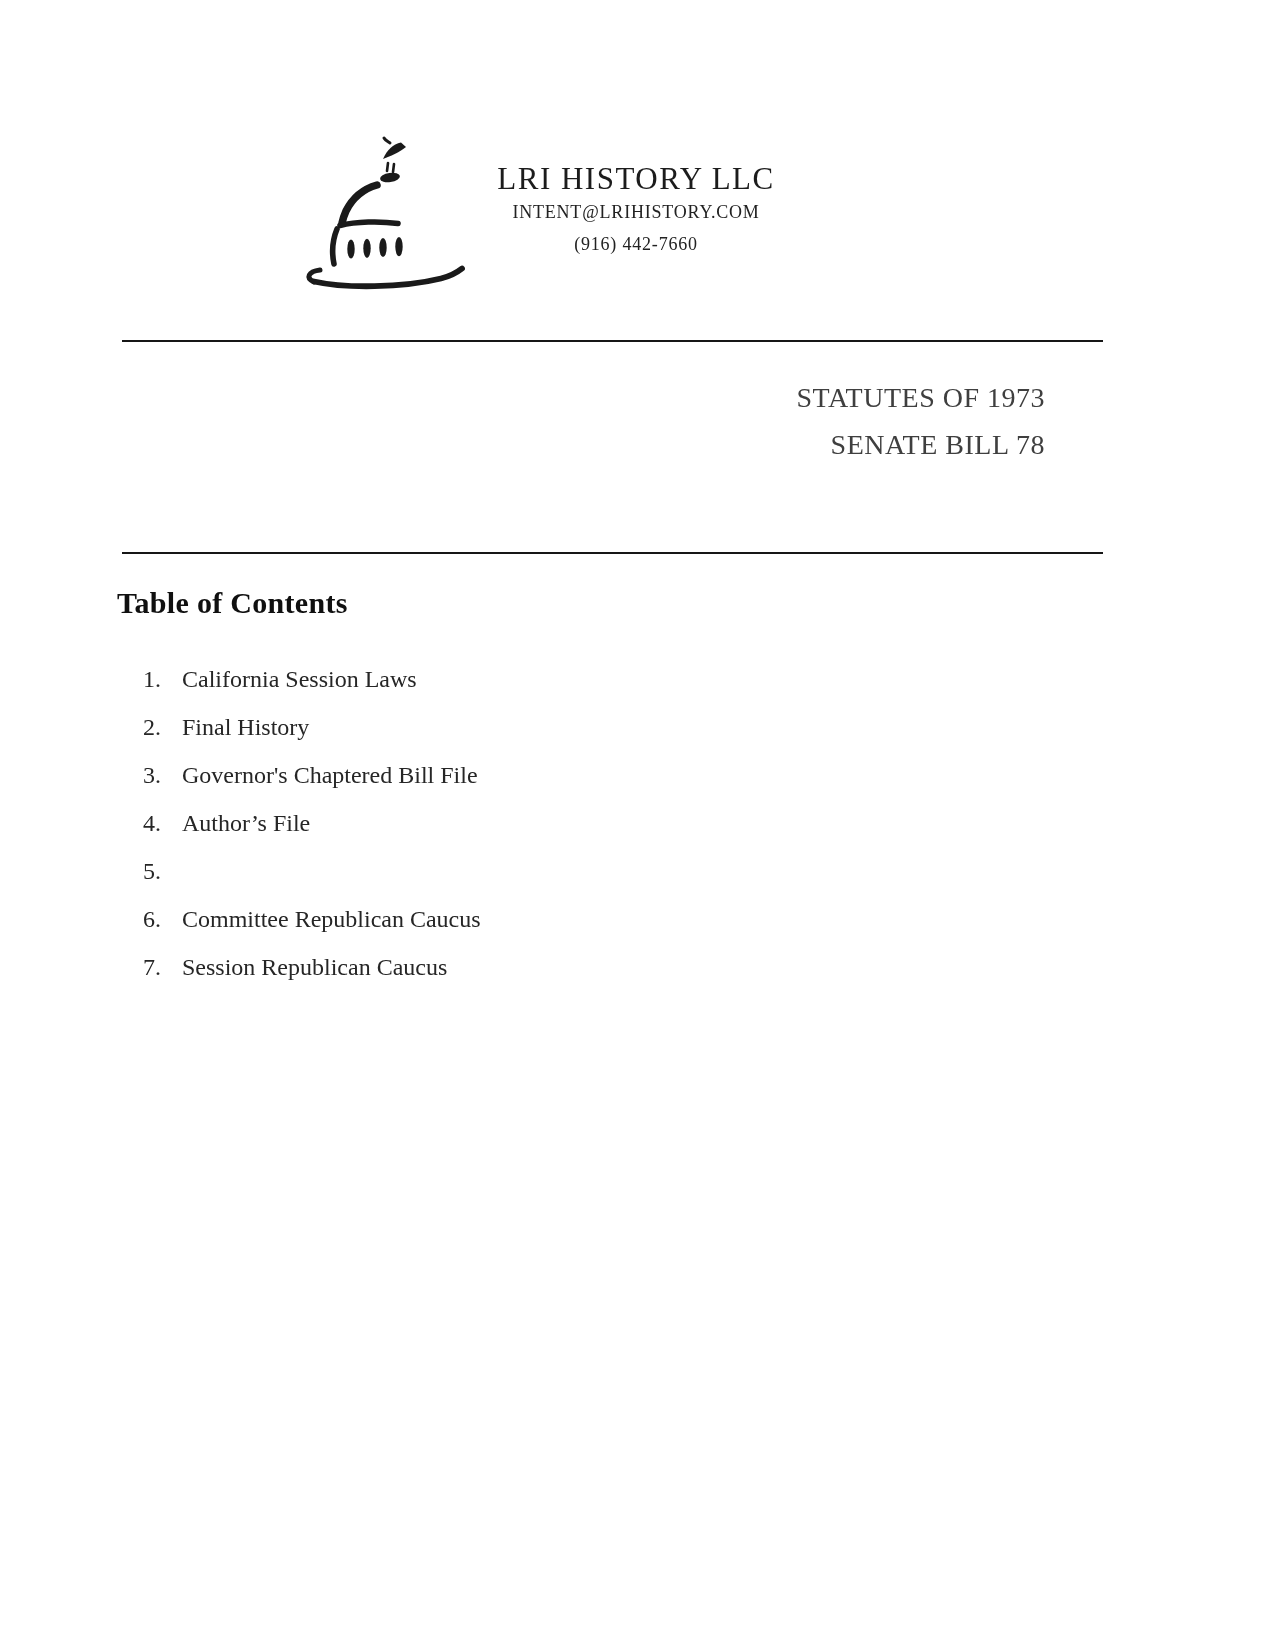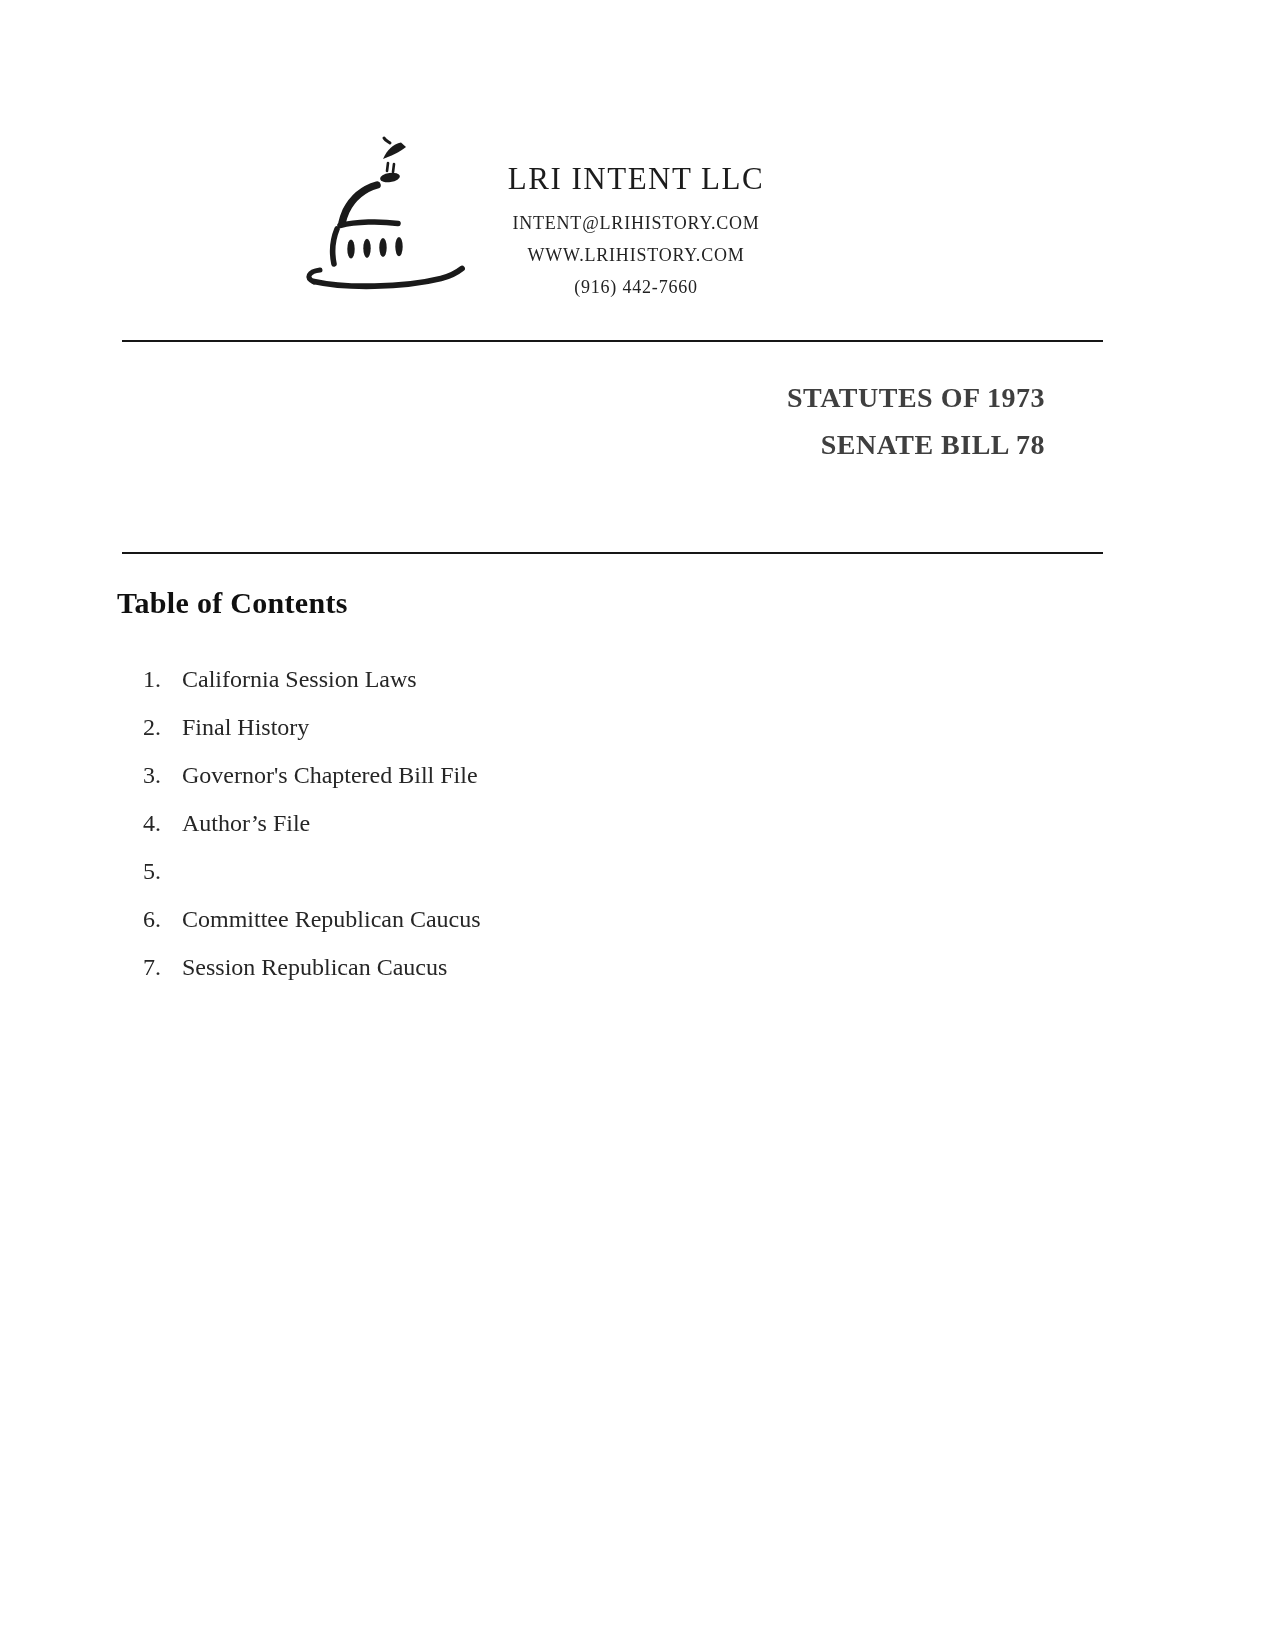--- a/index.html
+++ b/index.html
@@ -27,21 +27,21 @@
     text-align: center;
   }
   .company-name {
     font-size: 31px;
     font-weight: normal;
     letter-spacing: 1.5px;
     line-height: 34px;
     color: #1c1c1c;
     white-space: nowrap;
   }
-  .contact-lines { margin-top: 11px; }
+  .contact-lines { }
   .contact-line {
     font-size: 18px;
     letter-spacing: 0.8px;
     line-height: 32px;
     color: #222222;
     white-space: nowrap;
   }
 
   
   .rule {
@@ -55,21 +55,21 @@
   .rule-bottom { top: 552px; }
 
   
   .case-ref {
     position: absolute;
     right: 231px; top: 374px;
     text-align: right;
   }
   .case-ref-line {
     font-size: 28px;
-    font-weight: bold;
+    font-weight: normal;
     line-height: 47px;
     letter-spacing: 0.5px;
     color: #3f3f3f;
     white-space: pre; 
   }
 
   
   .toc-heading {
     position: absolute;
     left: 117px; top: 588px;
@@ -124,24 +124,23 @@
       <ellipse cx="367" cy="248.3" rx="3.7" ry="9.6" fill="#1a1a1a" stroke="none"></ellipse>
       <ellipse cx="383" cy="247.5" rx="3.7" ry="9.6" fill="#1a1a1a" stroke="none"></ellipse>
       <ellipse cx="399" cy="246.6" rx="3.7" ry="9.6" fill="#1a1a1a" stroke="none"></ellipse>
 
       <path d="M 314,282 C 305.5,278 308,271.5 320,270" stroke-width="5"></path>
       <path d="M 314,281.5 C 345,288.5 402,288 441,278.5 C 450,276.2 457,272.5 462,268.5" stroke-width="5.8"></path>
     </g>
   </svg>
 
   <div class="letterhead-text">
-    <div class="company-name">LRI INTENT LLC</div>
+    <div class="company-name">LRI HISTORY LLC</div>
     <div class="contact-lines">
       <div class="contact-line">INTENT@LRIHISTORY.COM</div>
-      <div class="contact-line">WWW.LRIHISTORY.COM</div>
       <div class="contact-line">(916) 442-7660</div>
     </div>
   </div>
 
   <div class="rule rule-top"></div>
   <div class="rule rule-bottom"></div>
 
   <div class="case-ref">
     <div class="case-ref-line">STATUTES OF 1973</div>
     <div class="case-ref-line">SENATE BILL 78</div>

